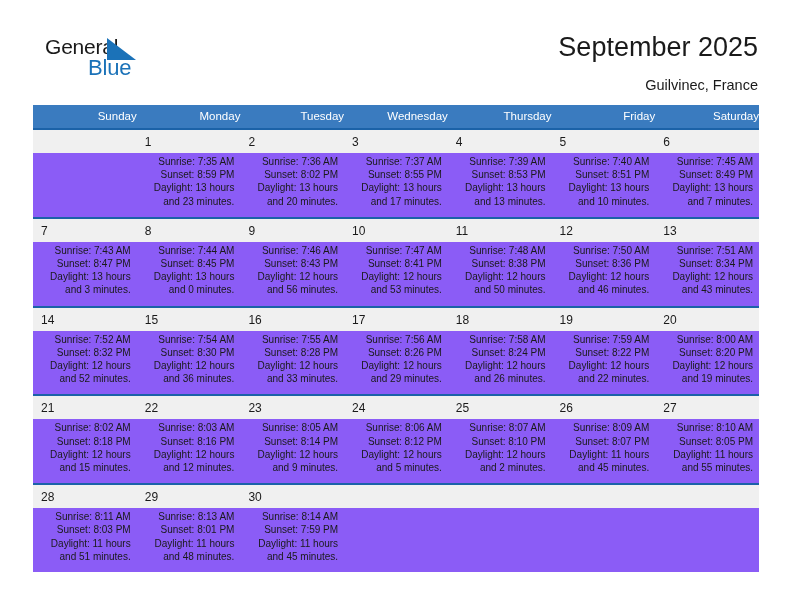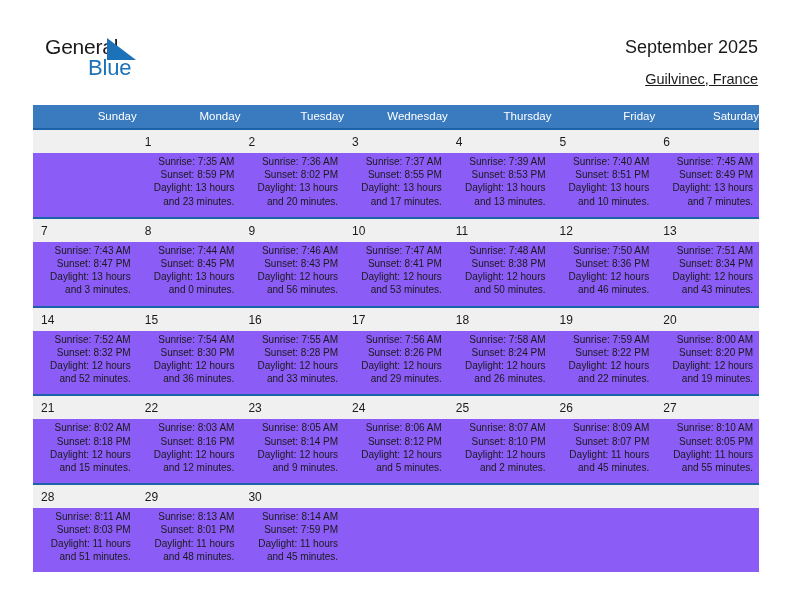--- a/index.html
+++ b/index.html
@@ -66,32 +66,31 @@
     letter-spacing: -0.2px;
   }
 
   .title-block {
     position: absolute;
     right: 34px;
     top: 31px;
     text-align: right;
   }
   .cal-title {
-    font-size: 18px;
+    font-size: 27px;
     color: #1a1a1a;
     line-height: 32px;
     white-space: nowrap;
   }
   .cal-sub {
     font-size: 14.5px;
     color: #1a1a1a;
     line-height: 20px;
-    margin-top: 6px;
+    margin-top: 12px;
     white-space: nowrap;
-    text-decoration: underline;
   }
 
   
   .cal {
     position: absolute;
     left: 33px;
     top: 105px;
     width: 726px;
     border-collapse: collapse;
     table-layout: fixed;

